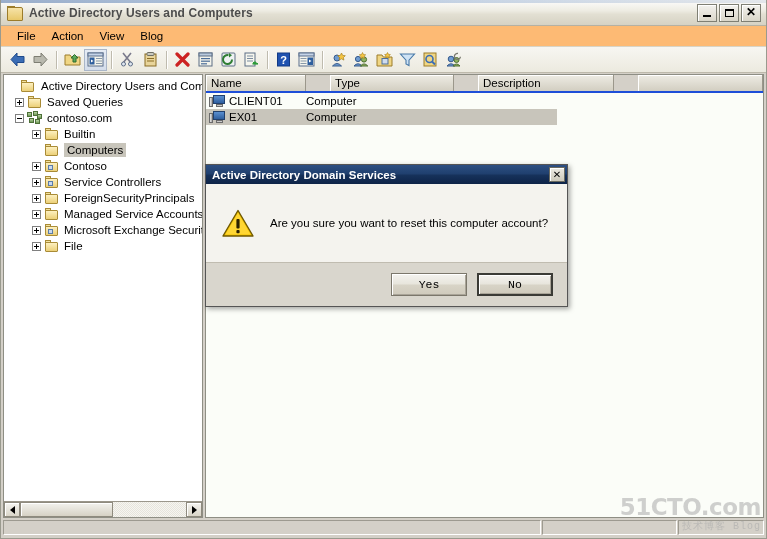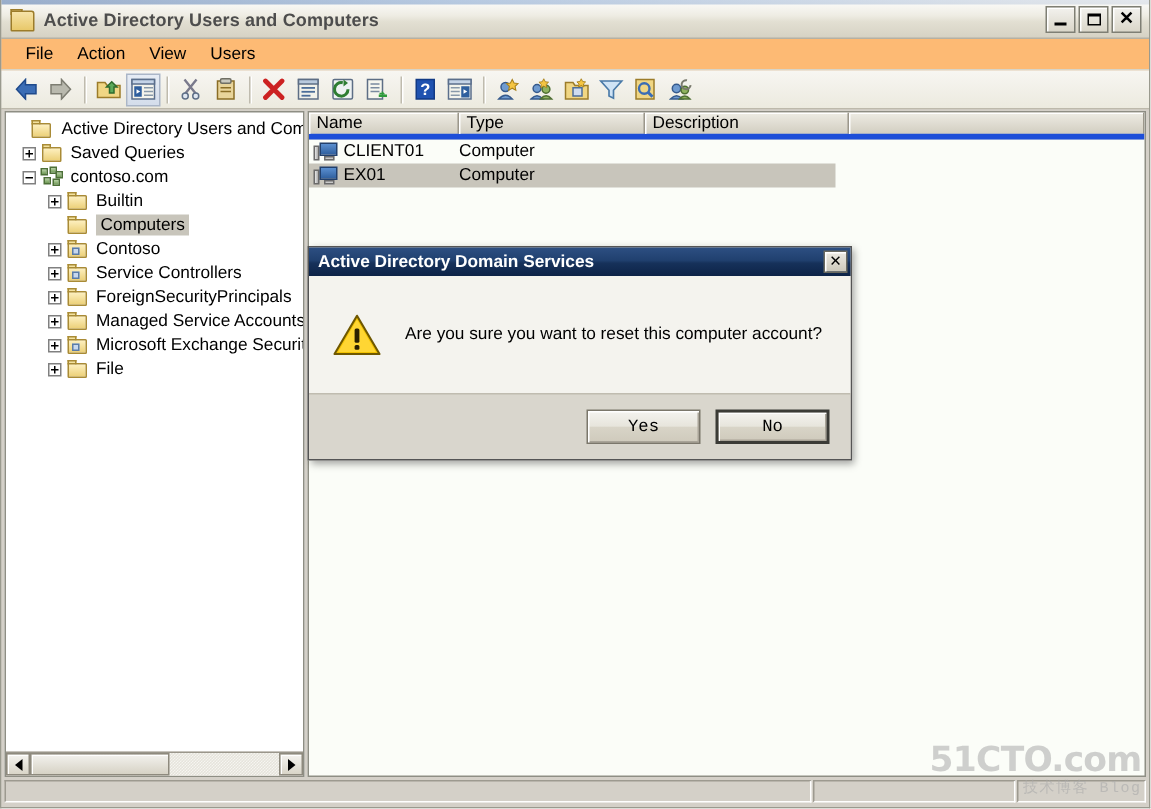--- a/index.html
+++ b/index.html
@@ -302,22 +302,23 @@
     background: #fbfdf8;
     border: 1px solid #8e8e84;
     box-sizing: border-box;
     position: relative;
     overflow: hidden;
   }
   #list-header {
     height: 18px;
     display: flex;
     background: #d4d0c8;
-    border-bottom: 4px solid #1d4ed8;
-    box-sizing: border-box;
+    border-bottom: 2px solid #1d4ed8;
+    box-sizing: border-box;
+    gap: 24px;
   }
   .col-head {
     background: linear-gradient(to bottom,#eeece4,#d2cec1);
     border-right: 1px solid #9b978b;
     box-shadow: inset 1px 1px 0 #fff;
     box-sizing: border-box;
     display: flex;
     align-items: center;
     padding-left: 5px;
     font-size: 11.5px;
@@ -523,21 +524,21 @@
       <span class="cap-btn">
           <span class="cap-glyph glyph-close">✕</span>
         </span>
     </span>
   </div>
 
   <div id="menubar">
     <span class="menu-item">File</span>
     <span class="menu-item">Action</span>
     <span class="menu-item">View</span>
-    <span class="menu-item">Users</span>
+    <span class="menu-item">Blog</span>
   </div>
 
   <div id="toolbar">
 
     <span class="tb-btn">
       <svg width="17" height="15" viewBox="0 0 17 15">
           <path d="M8 1 L2 7.5 L8 14 L8 10.5 L15 10.5 L15 4.5 L8 4.5 Z" fill="#3b6db5" stroke="#1f4a8c" stroke-width="1"></path>
         </svg>
     </span>
     <span class="tb-btn">

